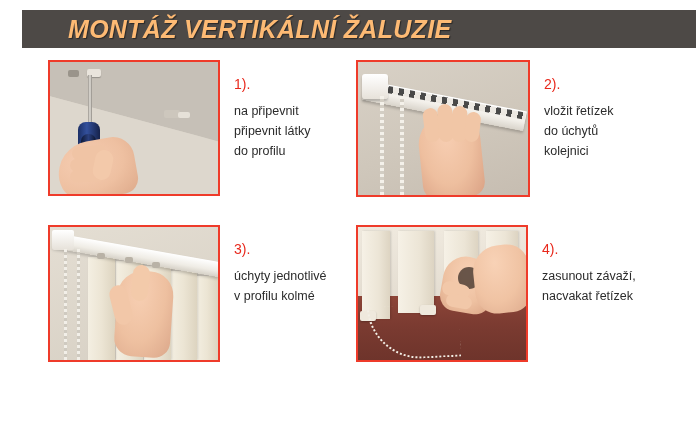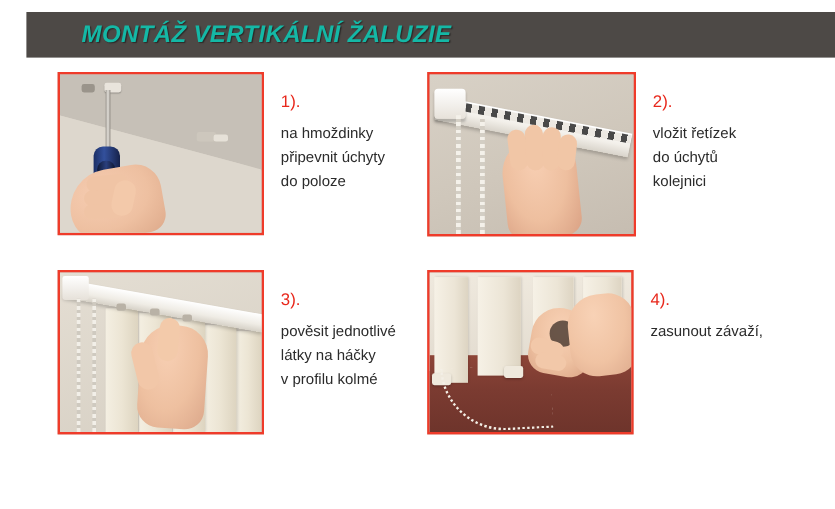--- a/index.html
+++ b/index.html
@@ -21,22 +21,22 @@
     left: 22px;
     top: 10px;
     width: 674px;
     height: 38px;
     background: #4d4946;
     display: flex;
     align-items: center;
   }
   .header-title {
     margin-left: 46px;
-    color: #14b8a6;
-    font-size: 20px;
+    color: #fdba74;
+    font-size: 25px;
     font-weight: bold;
     font-style: italic;
     letter-spacing: 0.3px;
     text-shadow: 1px 1px 1px rgba(0,0,0,0.45);
     white-space: nowrap;
     text-align: center;
   }
 
   
   .steps {
@@ -306,23 +306,23 @@
         <div class="handle"></div>
         <div class="handle-grip"></div>
         <div class="hand"></div>
         <div class="finger1"></div>
         <div class="finger2"></div>
         <div class="finger3"></div>
         <div class="thumb"></div>
       </div>
       <div class="caption" style="width:118px;">
         <div class="num">1).</div>
-        <div class="line">na hmoždinky</div>
-        <div class="line">připevnit úchyty</div>
-        <div class="line">do poloze</div>
+        <div class="line">na připevnit</div>
+        <div class="line">připevnit látky</div>
+        <div class="line">do profilu</div>
       </div>
     </div>
 
     <div class="step-cell" style="margin-left:4px;">
       <div class="photo-frame p2">
         <div class="bg"></div>
         <div class="rail"></div>
         <div class="rail-slots"></div>
         <div class="endcap"></div>
         <div class="cord1"></div>
@@ -359,22 +359,21 @@
         <div class="cord2"></div>
         <div class="hook h1"></div>
         <div class="hook h2"></div>
         <div class="hook h3"></div>
         <div class="hand"></div>
         <div class="th"></div>
         <div class="fi"></div>
       </div>
       <div class="caption" style="width:118px;">
         <div class="num">3).</div>
-        <div class="line">pověsit jednotlivé</div>
-        <div class="line">látky na háčky</div>
+        <div class="line">úchyty jednotlivé</div>
         <div class="line">v profilu kolmé</div>
       </div>
     </div>
 
     <div class="step-cell" style="margin-left:4px;">
       <div class="photo-frame p4">
         <div class="wall"></div>
         <div class="floor"></div>
         <div class="slat q1"></div>
         <div class="slat q2"></div>
@@ -385,17 +384,18 @@
         <div class="chain"></div>
         <div class="hand-l"></div>
         <div class="knuckle"></div>
         <div class="hand-r"></div>
         <div class="fg g1"></div>
         <div class="fg g2"></div>
       </div>
       <div class="caption" style="width:150px;">
         <div class="num">4).</div>
         <div class="line">zasunout závaží,</div>
+        <div class="line">nacvakat řetízek</div>
       </div>
     </div>
 
   </div>
 </div>
 
 </body></html>

